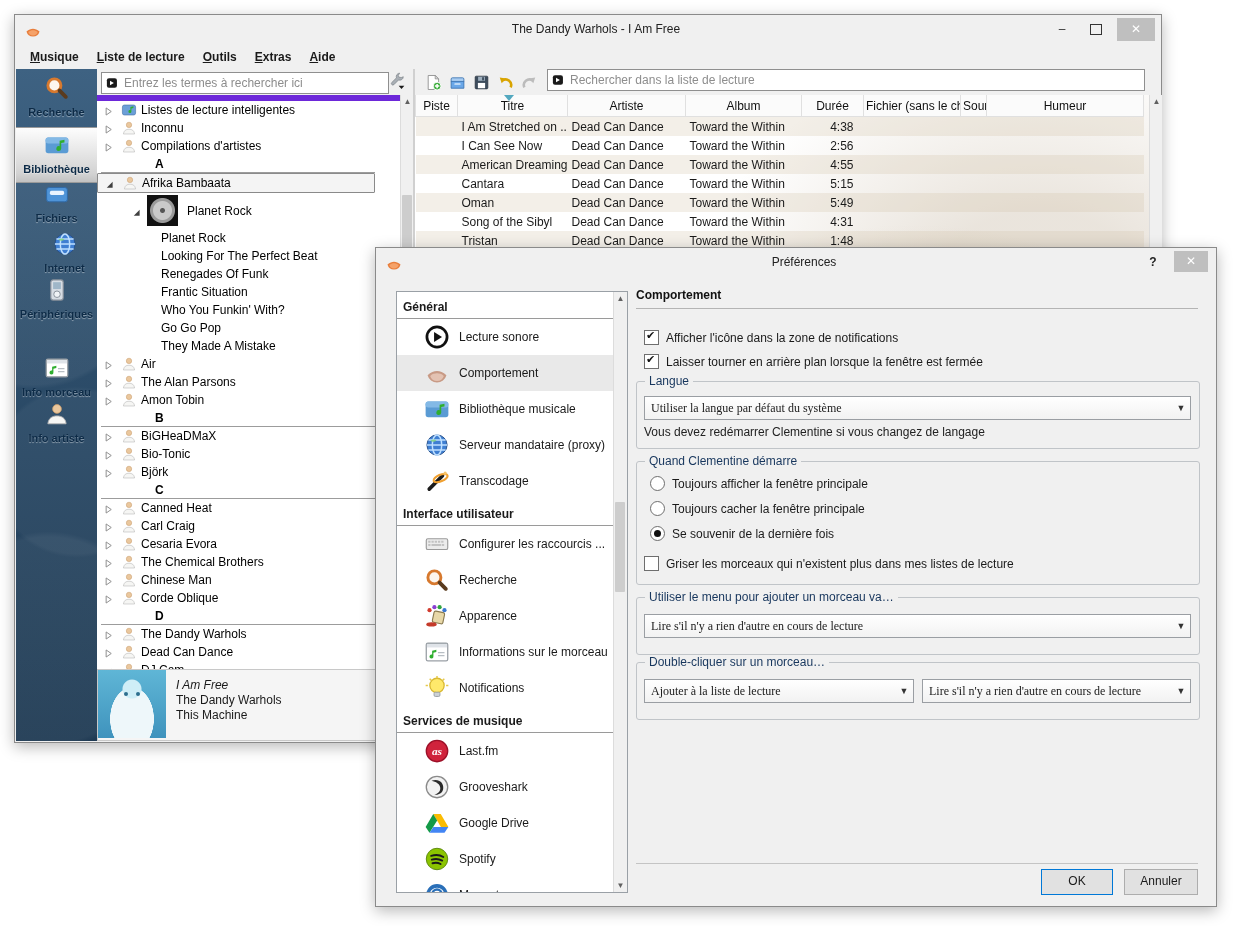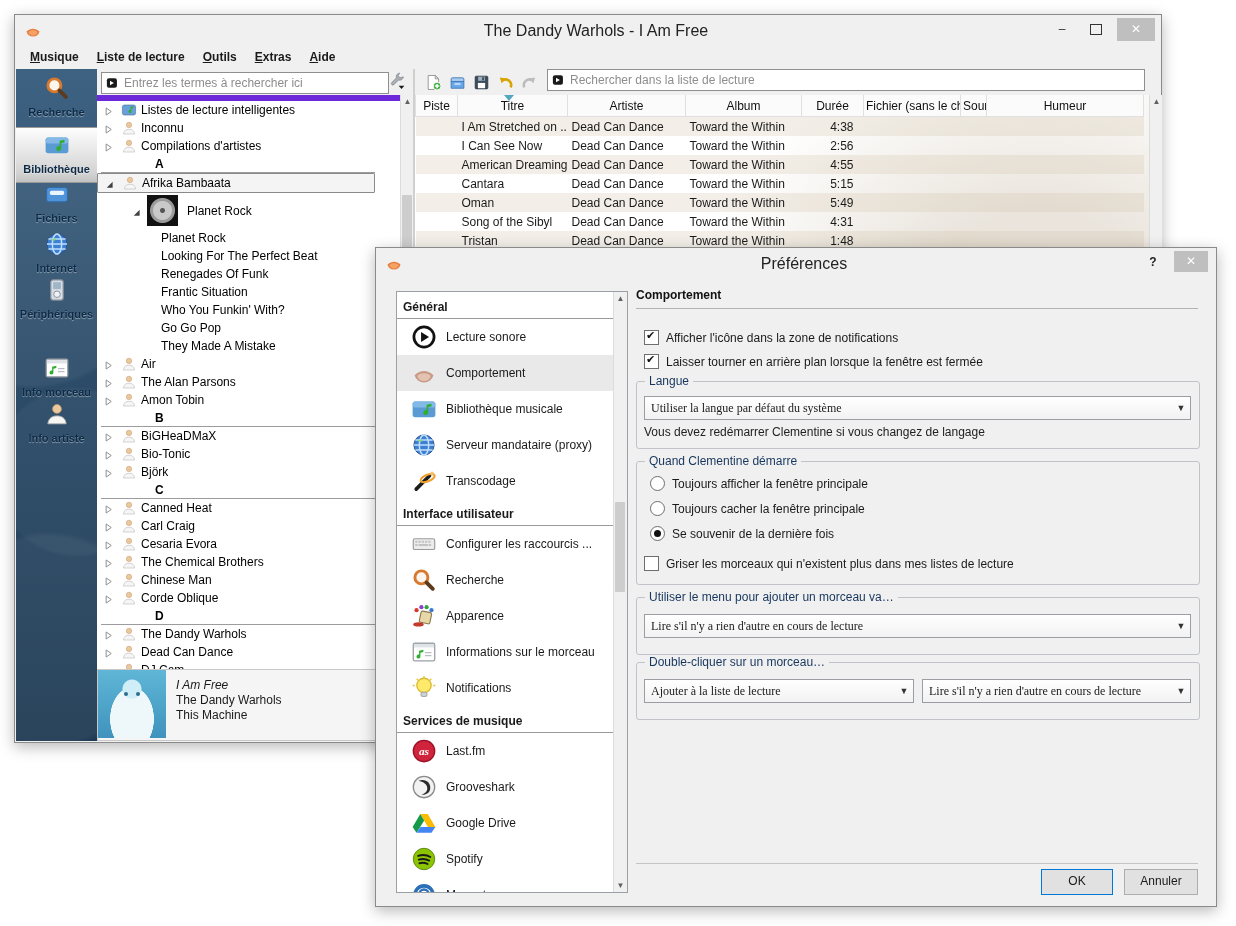--- a/index.html
+++ b/index.html
@@ -1,21 +1,21 @@
 <!DOCTYPE html>
 <html><head>
 <meta charset="utf-8">
 <style>
   html,body{margin:0;padding:0;background:#fff;}
   #canvas{position:relative;width:1236px;height:926px;background:#fff;overflow:hidden;
           font-family:"Liberation Sans",sans-serif;font-size:12px;color:#1a1a1a;}
   .win{position:absolute;background:#f0f0f0;border:1px solid #8a8a8a;box-shadow:0 4px 14px rgba(0,0,0,.28);}
   
   .titlebar{position:absolute;left:0;top:0;right:0;height:30px;}
-  .tb-title{position:absolute;left:16px;right:0;top:7px;text-align:center;font-size:16px;color:#222;}
+  .tb-title{position:absolute;left:16px;right:0;top:7px;text-align:center;font-size:12px;color:#222;}
   .tb-logo{position:absolute;left:9px;top:6px;width:18px;height:18px;}
   .tb-min,.tb-max{position:absolute;top:4px;width:30px;height:21px;text-align:center;line-height:20px;color:#333;font-size:12px;}
   .tb-close{position:absolute;top:3px;width:38px;height:23px;background:#bfbfbf;color:#fff;text-align:center;line-height:23px;font-size:12px;}
   .tb-help{position:absolute;top:4px;width:22px;height:21px;text-align:center;line-height:21px;font-weight:bold;color:#222;}
   
   #menubar{position:absolute;left:0;top:30px;right:0;height:24px;display:flex;align-items:center;padding-left:6px;}
   .menu-item{padding:3px 9px;cursor:default;font-weight:bold;}
   
   #sidebar{position:absolute;left:1px;top:54px;width:81px;bottom:1px;
     background:linear-gradient(180deg,#3e6282 0%,#2c4c69 45%,#1f3a53 100%);
@@ -76,21 +76,21 @@
      border:1px solid #e0e0e0;border-top:none;overflow:hidden;white-space:nowrap;padding:0 2px;}
   table.pl td{height:19px;font-size:12px;border:none;overflow:hidden;white-space:nowrap;padding:0 4px;}
   table.pl tr.odd td{background:rgba(208,194,168,.26);}
   table.pl td.dur{text-align:right;padding-right:10px;}
   #sort-arrow{position:absolute;left:89px;top:0px;width:0;height:0;border-left:5px solid transparent;border-right:5px solid transparent;border-top:6px solid #53a8bf;}
   #pl-scroll{position:absolute;left:1134px;top:80px;width:12px;bottom:1px;background:#f0f0f0;border-left:1px solid #dcdcdc;}
   
   #prefs{left:375px;top:247px;width:840px;height:658px;z-index:10;}
   #prefs-list{position:absolute;left:20px;top:43px;width:230px;height:600px;background:#fff;border:1px solid #9aa0a6;overflow:hidden;}
   .pn-header{position:relative;height:22px;line-height:22px;font-weight:bold;padding-left:6px;border-bottom:1px solid #9a9a9a;margin-top:4px;}
-  .pn-item{position:relative;height:36px;display:flex;align-items:center;cursor:pointer;padding-left:14px;}
+  .pn-item{position:relative;height:36px;display:flex;align-items:center;cursor:pointer;padding-left:27px;}
   .pn-item.sel{background:#e9e9e9;}
   .pn-item .ic{width:26px;height:26px;margin-right:9px;flex:none;}
   .pn-item .ic svg{width:26px;height:26px;}
   #pn-scroll{position:absolute;right:0;top:0;width:13px;height:100%;background:#f0f0f0;border-left:1px solid #dcdcdc;}
   #prefs-right{position:absolute;left:260px;top:40px;width:562px;}
   .pr-heading{font-weight:bold;font-size:12px;color:#111;padding-bottom:6px;border-bottom:1px solid #b4b4b4;}
   .chk-row{position:absolute;display:flex;align-items:center;cursor:pointer;}
   .chk{width:13px;height:13px;background:#fff;border:1px solid #6e6e6e;margin-right:7px;position:relative;flex:none;}
   .chk.on::after{content:"✔";position:absolute;left:1px;top:-2px;font-size:11px;color:#111;}
   .radio{width:13px;height:13px;border-radius:50%;background:#fff;border:1px solid #6e6e6e;margin-right:7px;position:relative;flex:none;}
@@ -137,21 +137,21 @@
             </svg></span><span class="lbl">Recherche</span></div>
         <div class="side-tab sel" style="top: 58px; height: 50px; padding-top: 4px;"><span class="ic"><svg viewBox="0 0 16 16" width="100%" height="100%">
               <rect x="1" y="3.4" width="14" height="9.6" rx="1.6" fill="#5a9bd4"></rect>
               <rect x="1" y="3.4" width="14" height="3.6" rx="1.6" fill="#83b9e6"></rect>
               <path d="M9.6 5.4l3-.6v1.6l-2 .4v3.4a1.5 1.5 0 1 1-1-1.4z" fill="#2fae2f"></path>
             </svg></span><span class="lbl">Bibliothèque</span></div>
         <div class="side-tab" style="top: 108px; height: 48px; padding-top: 4px;"><span class="ic"><svg viewBox="0 0 16 16" width="100%" height="100%">
               <rect x="1.6" y="4" width="12.8" height="8.8" rx="1.6" fill="#4f94d8" stroke="#2f6aa8" stroke-width=".6"></rect>
               <rect x="3.6" y="6" width="8.8" height="2.6" rx="1" fill="#eaf4ff"></rect>
             </svg></span><span class="lbl">Fichiers</span></div>
-        <div class="side-tab" style="top: 158px; height: 46px; padding-top: 4px;"><span class="ic"><svg viewBox="0 0 16 16" width="100%" height="100%">
+        <div class="side-tab" style="top: 158px; height: 46px; padding-top: 4px; margin-left: 8px;"><span class="ic"><svg viewBox="0 0 16 16" width="100%" height="100%">
               <circle cx="8" cy="8" r="6.2" fill="#3f7fd2" stroke="#27518c" stroke-width=".6"></circle>
               <ellipse cx="8" cy="8" rx="2.9" ry="6.2" fill="none" stroke="#bfe0ff" stroke-width=".9"></ellipse>
               <path d="M1.8 8h12.4M2.7 4.9h10.6M2.7 11.1h10.6" stroke="#bfe0ff" stroke-width=".9"></path>
               <path d="M4 5.2c1.4-1 3-.8 3.6.2-1 .8-2.6 1-3.6-.2z" fill="#7fd27f" opacity=".85"></path>
             </svg></span><span class="lbl">Internet</span></div>
         <div class="side-tab" style="top: 204px; height: 52px; padding-top: 4px;"><span class="ic"><svg viewBox="0 0 16 16" width="100%" height="100%">
               <rect x="4.2" y="1.8" width="7.6" height="12.4" rx="1.4" fill="#d7dde4" stroke="#8a929c" stroke-width=".7"></rect>
               <rect x="5.6" y="3.2" width="4.8" height="4.2" fill="#9fb6c8"></rect>
               <circle cx="8" cy="10.6" r="2" fill="#f0f3f6" stroke="#8a929c" stroke-width=".6"></circle>
             </svg></span><span class="lbl">Périphériques</span></div>

